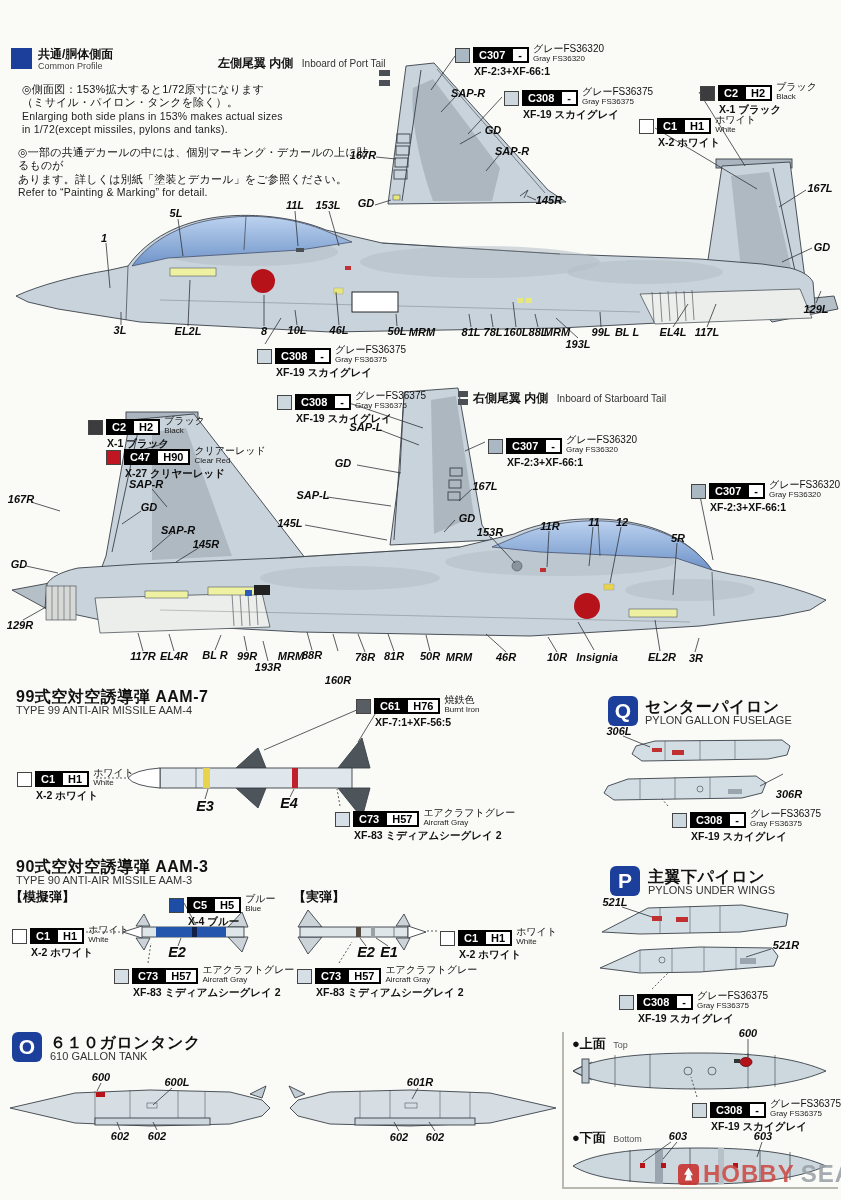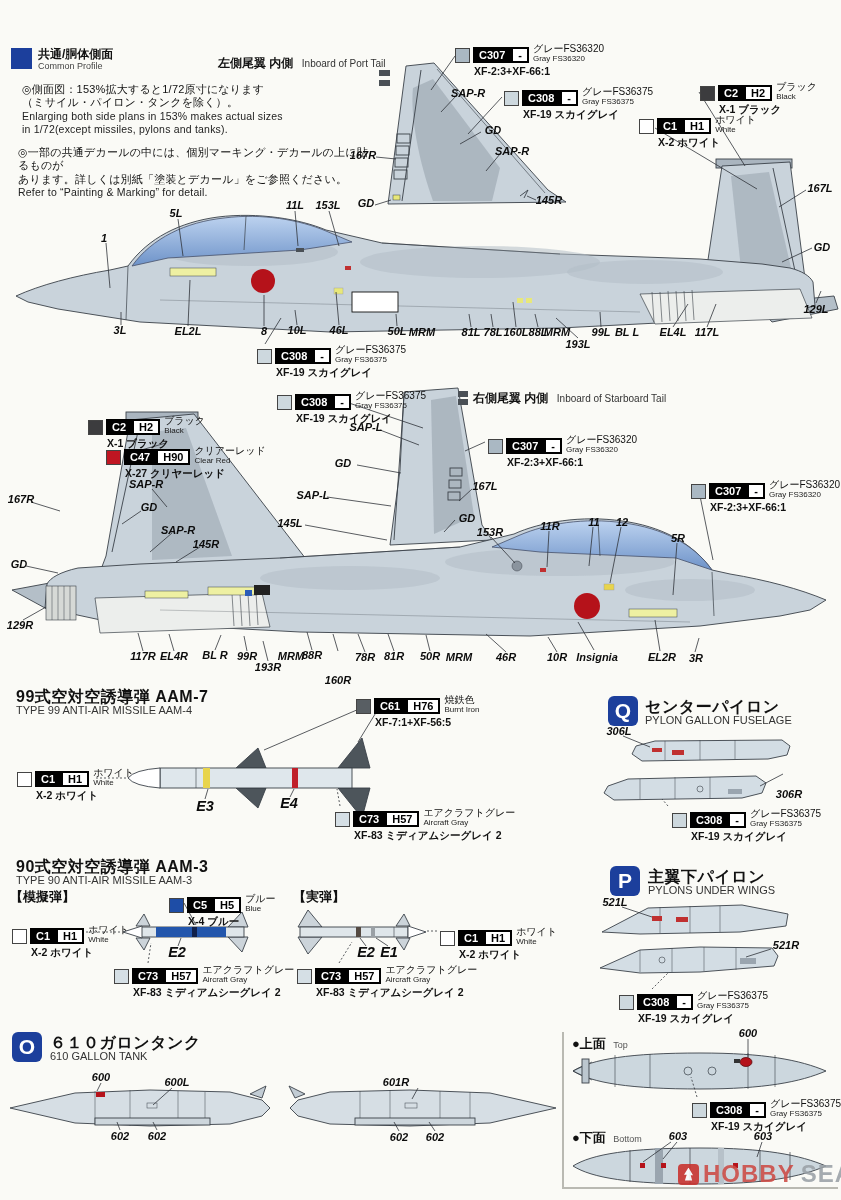--- a/index.html
+++ b/index.html
@@ -552,21 +552,21 @@
       <span class="plabel" style="left: 789px; top: 778px; margin-top: 16px;">306R</span>
       <span class="plabel big" style="left: 177px; top: 952px;">E2</span>
       <span class="plabel big" style="left: 366px; top: 952px;">E2</span>
       <span class="plabel big" style="left: 389px; top: 952px;">E1</span>
       <span class="plabel" style="left: 615px; top: 902px;">521L</span>
       <span class="plabel" style="left: 786px; top: 945px;">521R</span>
       <span class="plabel" style="left: 101px; top: 1077px;">600</span>
       <span class="plabel" style="left: 177px; top: 1082px;">600L</span>
       <span class="plabel" style="left: 120px; top: 1136px;">602</span>
       <span class="plabel" style="left: 157px; top: 1136px;">602</span>
-      <span class="plabel" style="left: 396px; top: 1082px;">601R</span>
+      <span class="plabel" style="left: 420px; top: 1082px;">601R</span>
       <span class="plabel" style="left: 399px; top: 1137px;">602</span>
       <span class="plabel" style="left: 435px; top: 1137px;">602</span>
       <span class="plabel" style="left: 748px; top: 1033px;">600</span>
       <span class="plabel" style="left: 678px; top: 1136px;">603</span>
       <span class="plabel" style="left: 763px; top: 1136px;">603</span>
     </div>
   <div id="callouts-layer">
       <div class="callout" style="left: 455px; top: 44px;">
       <div class="co-row">
         <span class="chip" style="background: rgb(170, 184, 195);"></span>

